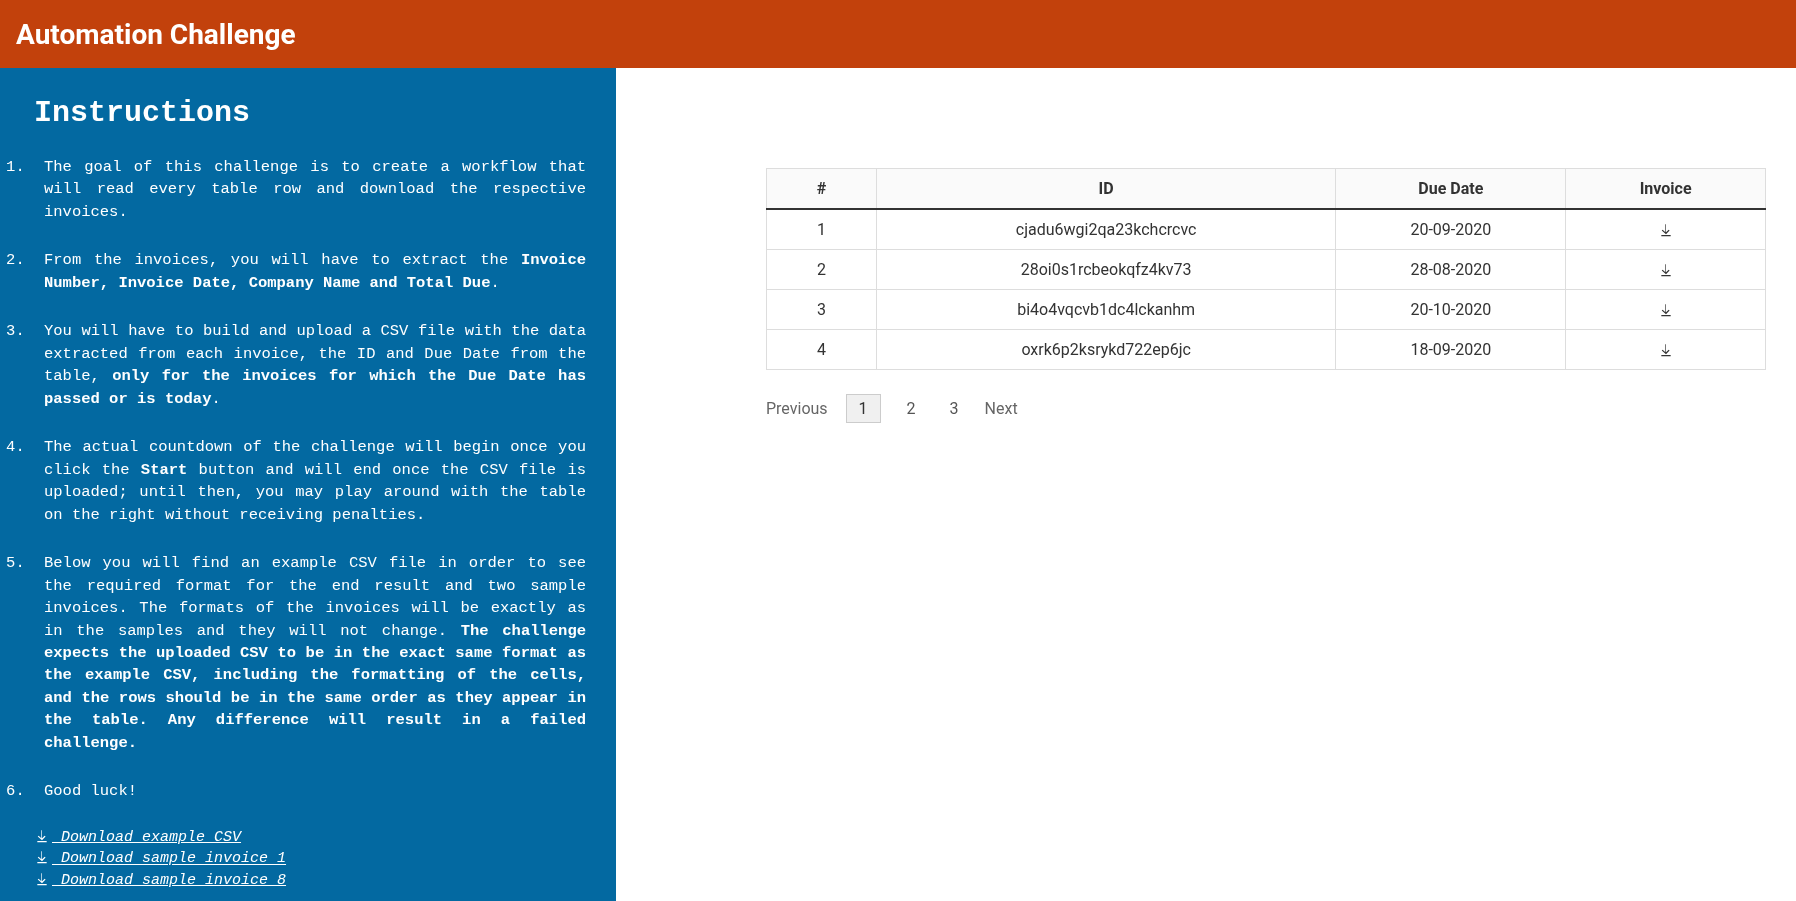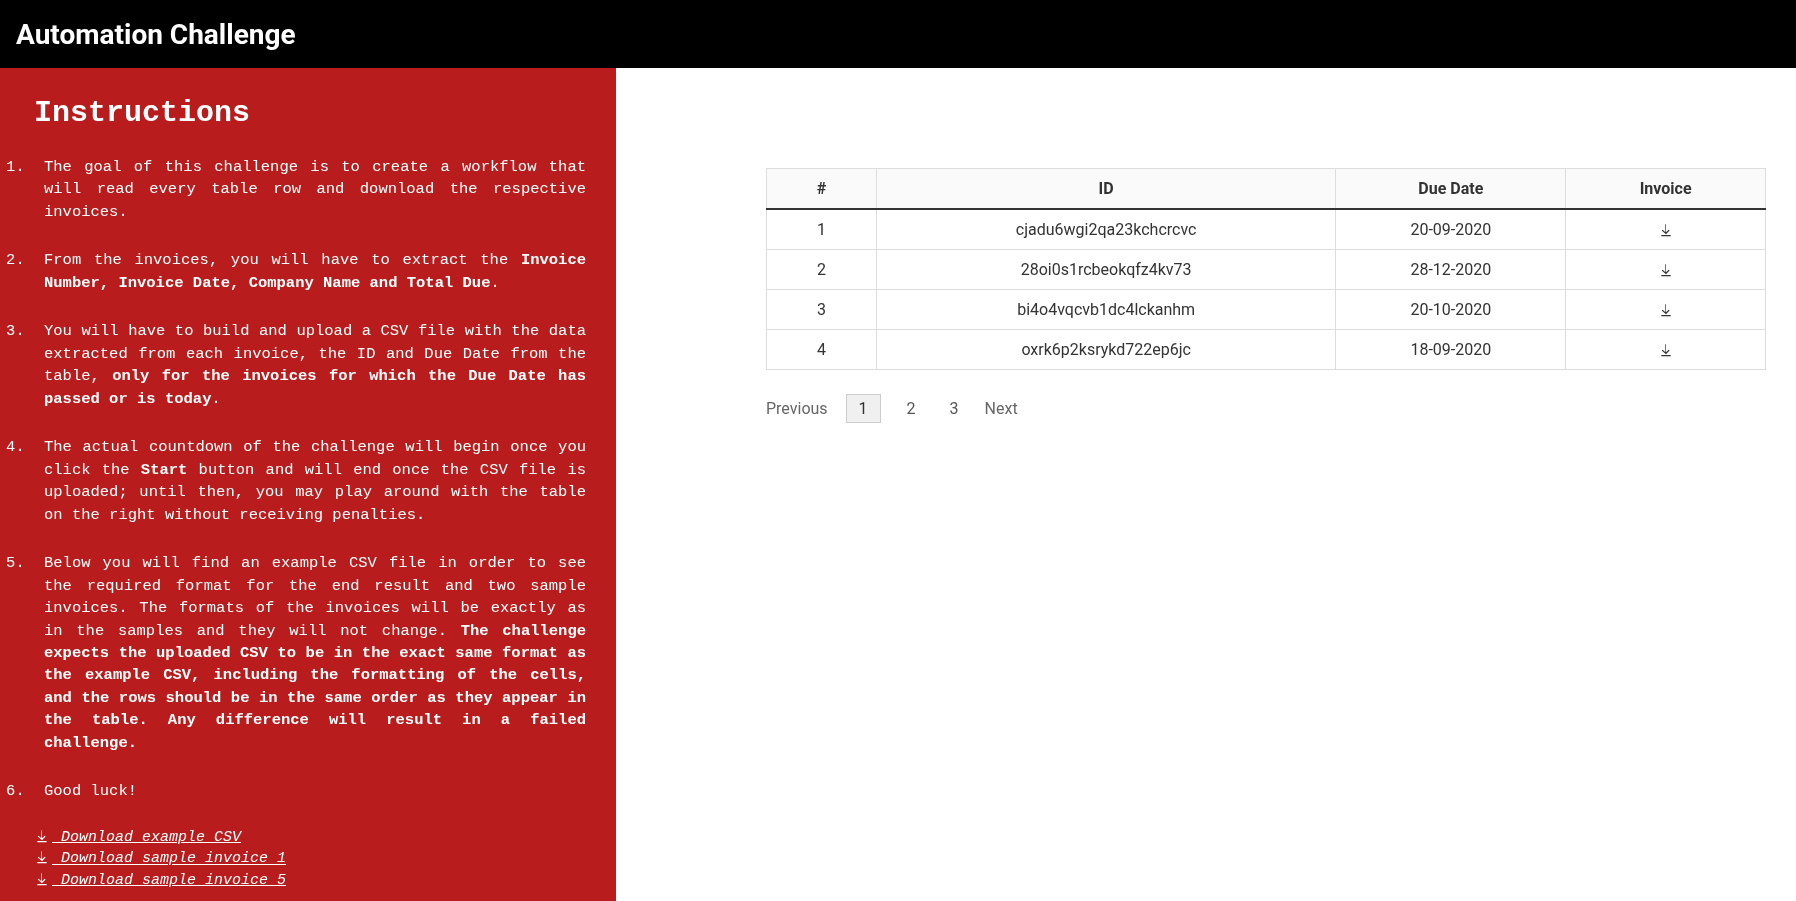--- a/index.html
+++ b/index.html
@@ -8,36 +8,36 @@
   box-sizing: border-box;
 }
 body {
   font-family: -apple-system, BlinkMacSystemFont, "Segoe UI", Roboto, Arial, sans-serif;
   background: #fff;
   width: 1796px;
   height: 901px;
   overflow: hidden;
 }
 .header {
-  background: #000000;
+  background: #c2410c;
   color: #fff;
   padding: 14px 16px;
   font-size: 28px;
   font-weight: 700;
   height: 68px;
   display: flex;
   align-items: center;
 }
 .main {
   display: flex;
   height: calc(901px - 68px);
 }
 .sidebar {
   width: 646px;
-  background: #b91c1c;
+  background: #0369a1;
   color: #fff;
   padding: 28px 30px 30px 12px;
   font-family: "Courier New", Courier, monospace;
   overflow-y: auto;
 }
 .sidebar h2 {
   font-size: 30px;
   font-weight: 700;
   margin-left: 22px;
   margin-bottom: 26px;
@@ -177,21 +177,21 @@
             </svg></span><span> Download example CSV</span>
       </a>
       <a href="#">
         <span class="dl-icon"><svg class="download-svg" viewBox="0 0 24 24">
               <path d="M5 20h14v-2H5v2zm7-18v12l4-4 1.4 1.4L12 17 5.6 11.4 7 10l4 4V2h2z"></path>
             </svg></span><span> Download sample invoice 1</span>
       </a>
       <a href="#">
         <span class="dl-icon"><svg class="download-svg" viewBox="0 0 24 24">
               <path d="M5 20h14v-2H5v2zm7-18v12l4-4 1.4 1.4L12 17 5.6 11.4 7 10l4 4V2h2z"></path>
-            </svg></span><span> Download sample invoice 5</span>
+            </svg></span><span> Download sample invoice 8</span>
       </a>
     </div>
 
   </div>
 
   <div class="content">
     <table class="data-table">
       <thead>
         <tr>
           <th class="col-num">#</th>
@@ -205,21 +205,21 @@
           <td>1</td>
           <td>cjadu6wgi2qa23kchcrcvc</td>
           <td>20-09-2020</td>
           <td class="dl-cell"><span><svg class="download-svg" viewBox="0 0 24 24">
                   <path d="M5 20h14v-2H5v2zm7-18v12l4-4 1.4 1.4L12 17 5.6 11.4 7 10l4 4V2h2z"></path>
                 </svg></span></td>
         </tr>
         <tr>
           <td>2</td>
           <td>28oi0s1rcbeokqfz4kv73</td>
-          <td>28-12-2020</td>
+          <td>28-08-2020</td>
           <td class="dl-cell"><span><svg class="download-svg" viewBox="0 0 24 24">
                   <path d="M5 20h14v-2H5v2zm7-18v12l4-4 1.4 1.4L12 17 5.6 11.4 7 10l4 4V2h2z"></path>
                 </svg></span></td>
         </tr>
         <tr>
           <td>3</td>
           <td>bi4o4vqcvb1dc4lckanhm</td>
           <td>20-10-2020</td>
           <td class="dl-cell"><span><svg class="download-svg" viewBox="0 0 24 24">
                   <path d="M5 20h14v-2H5v2zm7-18v12l4-4 1.4 1.4L12 17 5.6 11.4 7 10l4 4V2h2z"></path>

